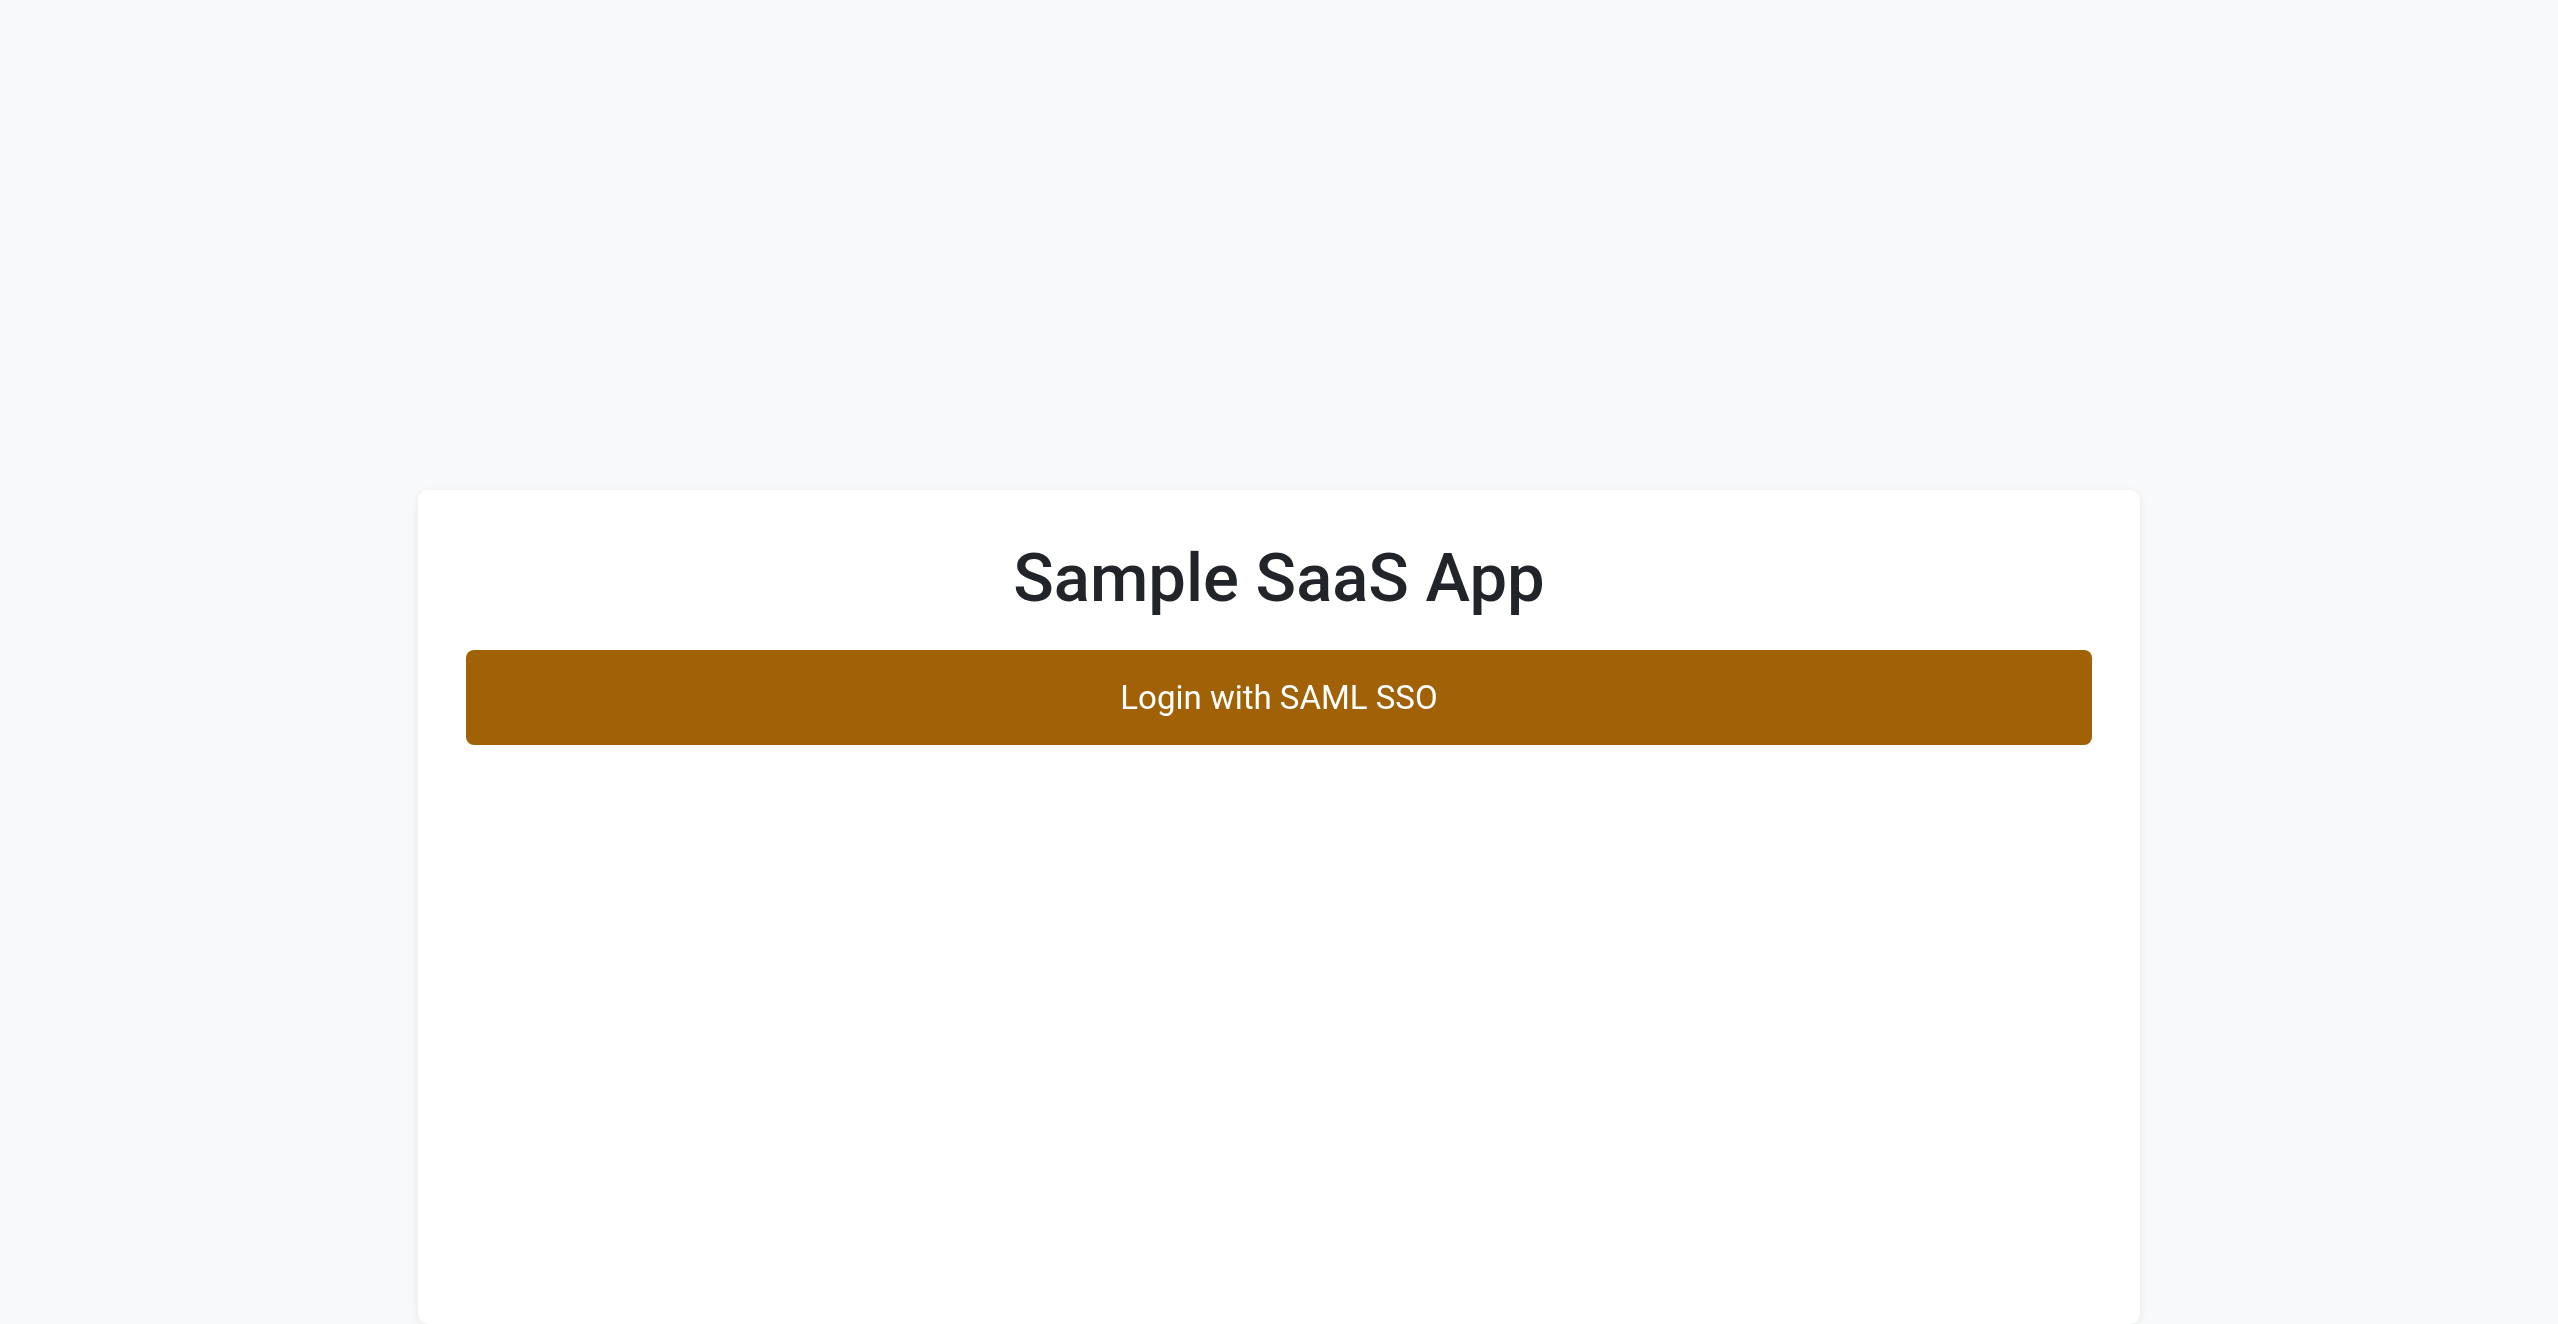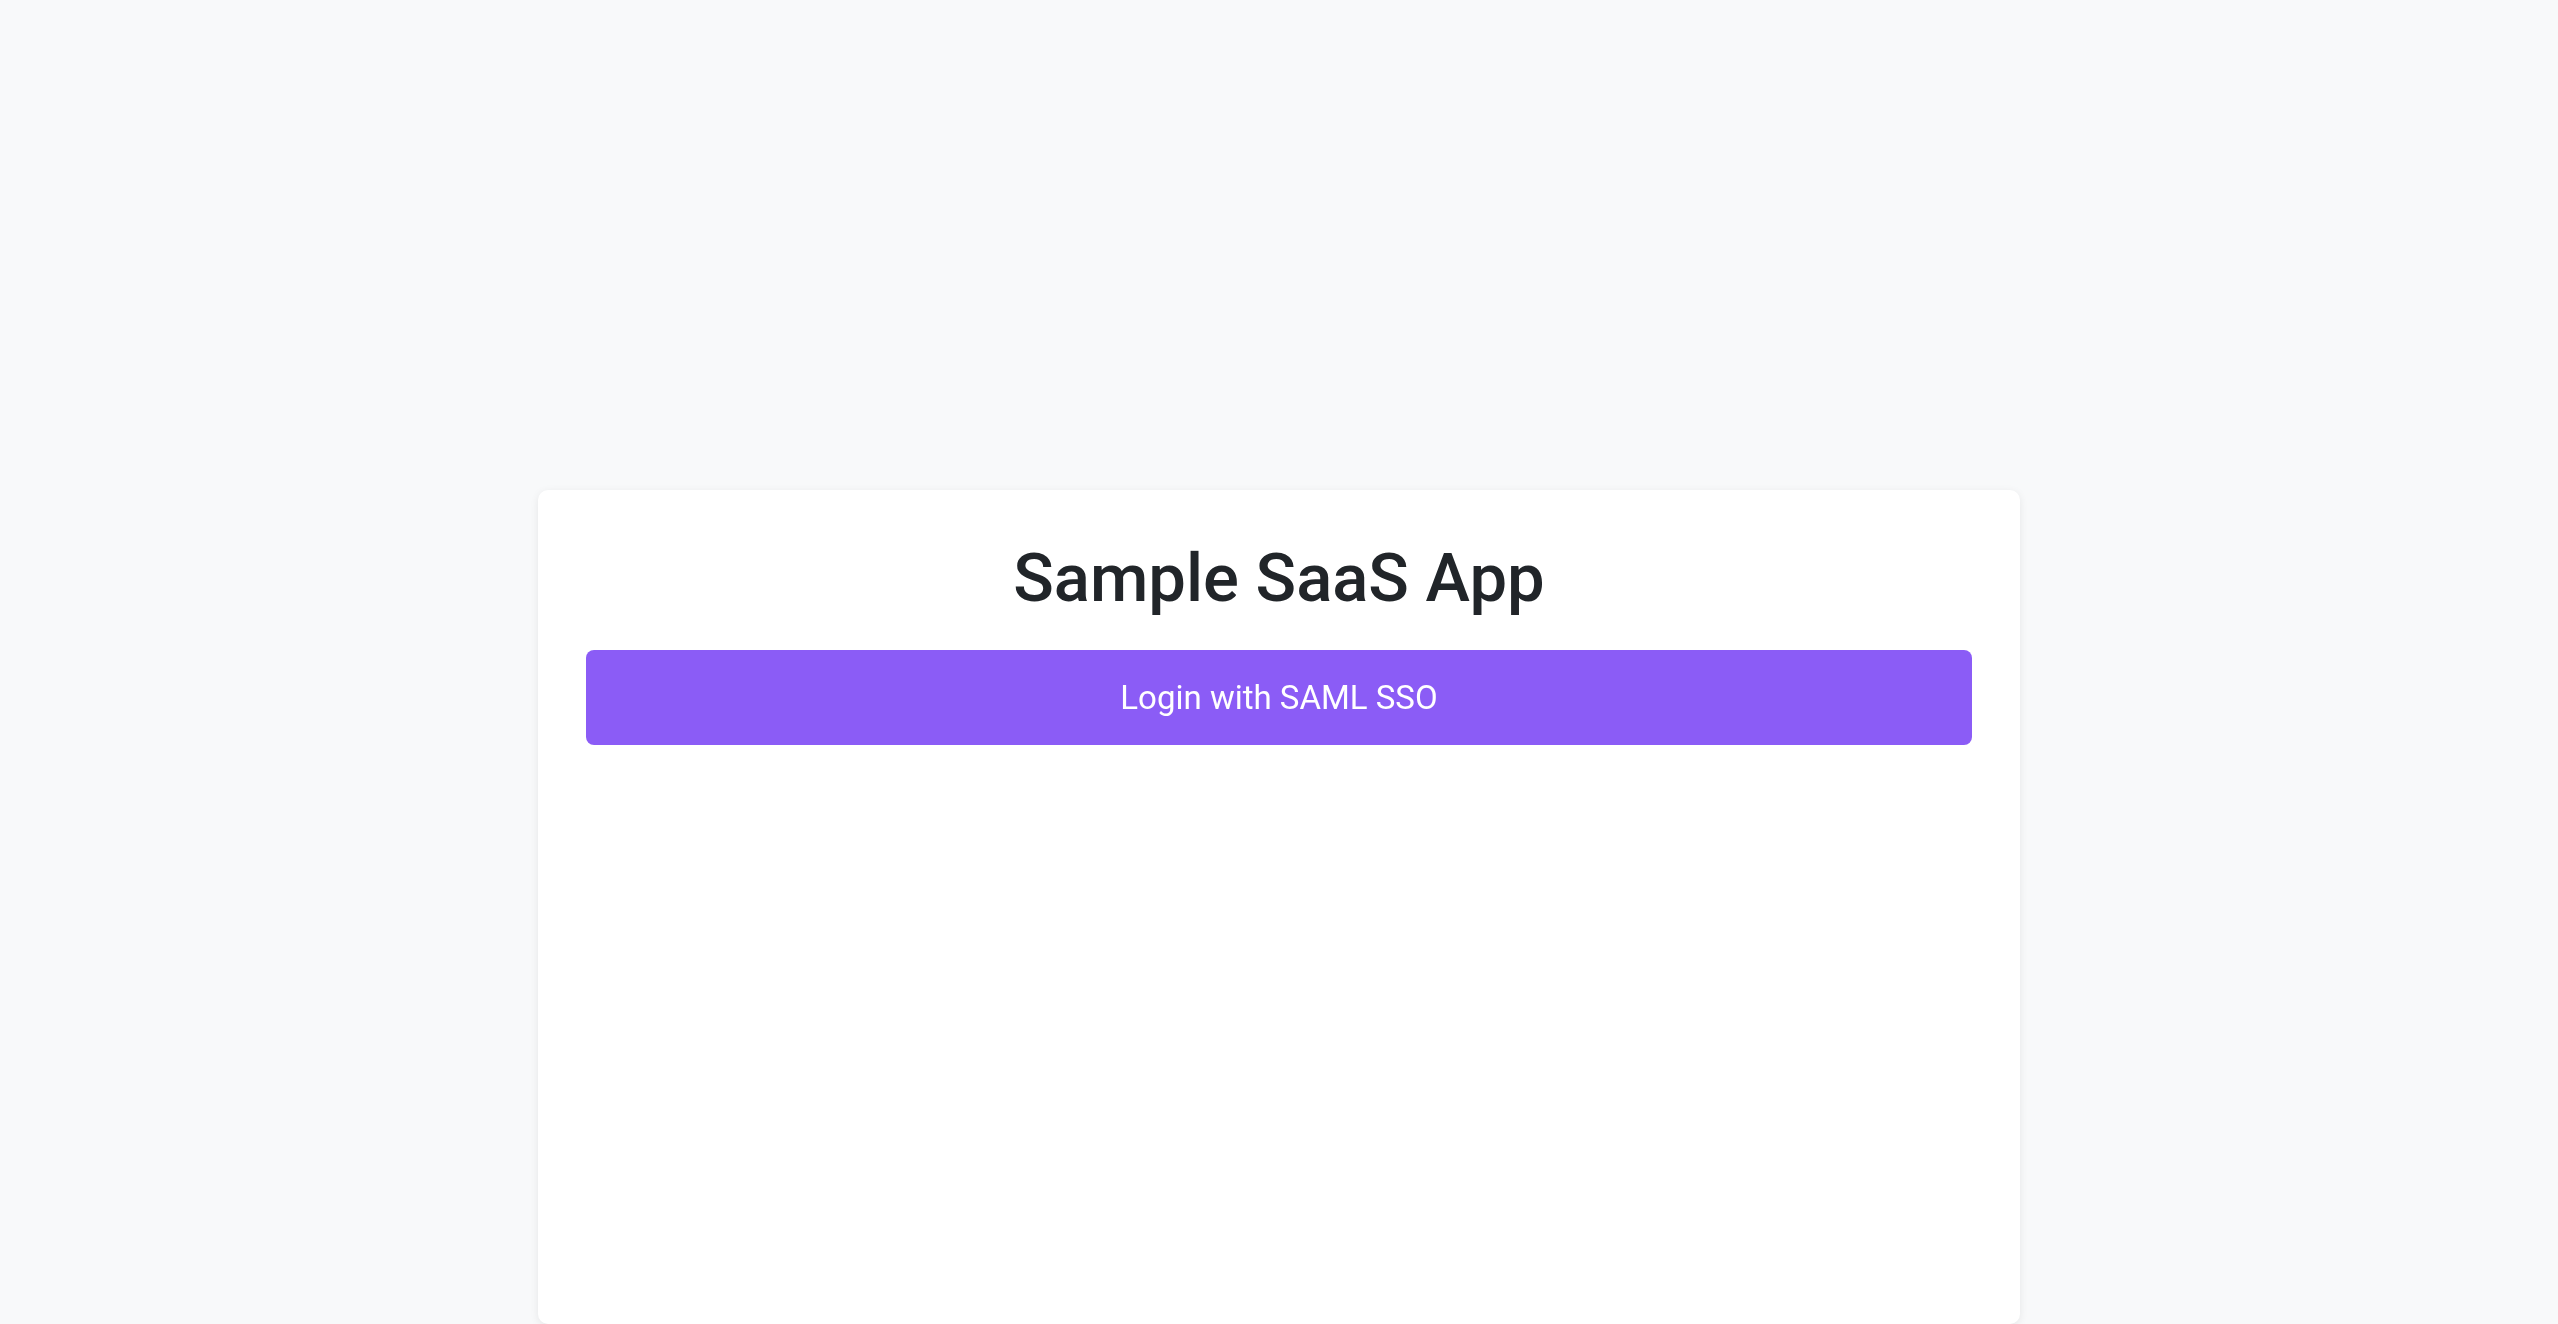--- a/index.html
+++ b/index.html
@@ -13,35 +13,35 @@
       width: 2558px;
       height: 1324px;
       display: flex;
       justify-content: center;
       padding-top: 490px;
     }
     .card {
       background-color: #ffffff;
       border-radius: 10px;
       box-shadow: 0 2px 8px rgba(0, 0, 0, 0.08);
-      width: 1482px;
+      width: 1722px;
       padding: 48px 48px 48px 48px;
       text-align: center;
     }
     .title {
       font-size: 67px;
       font-weight: 500;
       color: #212529;
       margin-bottom: 32px;
       line-height: 1.2;
     }
     .login-button {
       display: block;
       width: 100%;
-      background-color: #8b5cf6;
+      background-color: #a16207;
       color: #ffffff;
       border: none;
       border-radius: 8px;
       padding: 28px 20px;
       font-size: 33px;
       font-weight: 400;
       cursor: pointer;
       text-align: center;
       font-family: inherit;
     }

